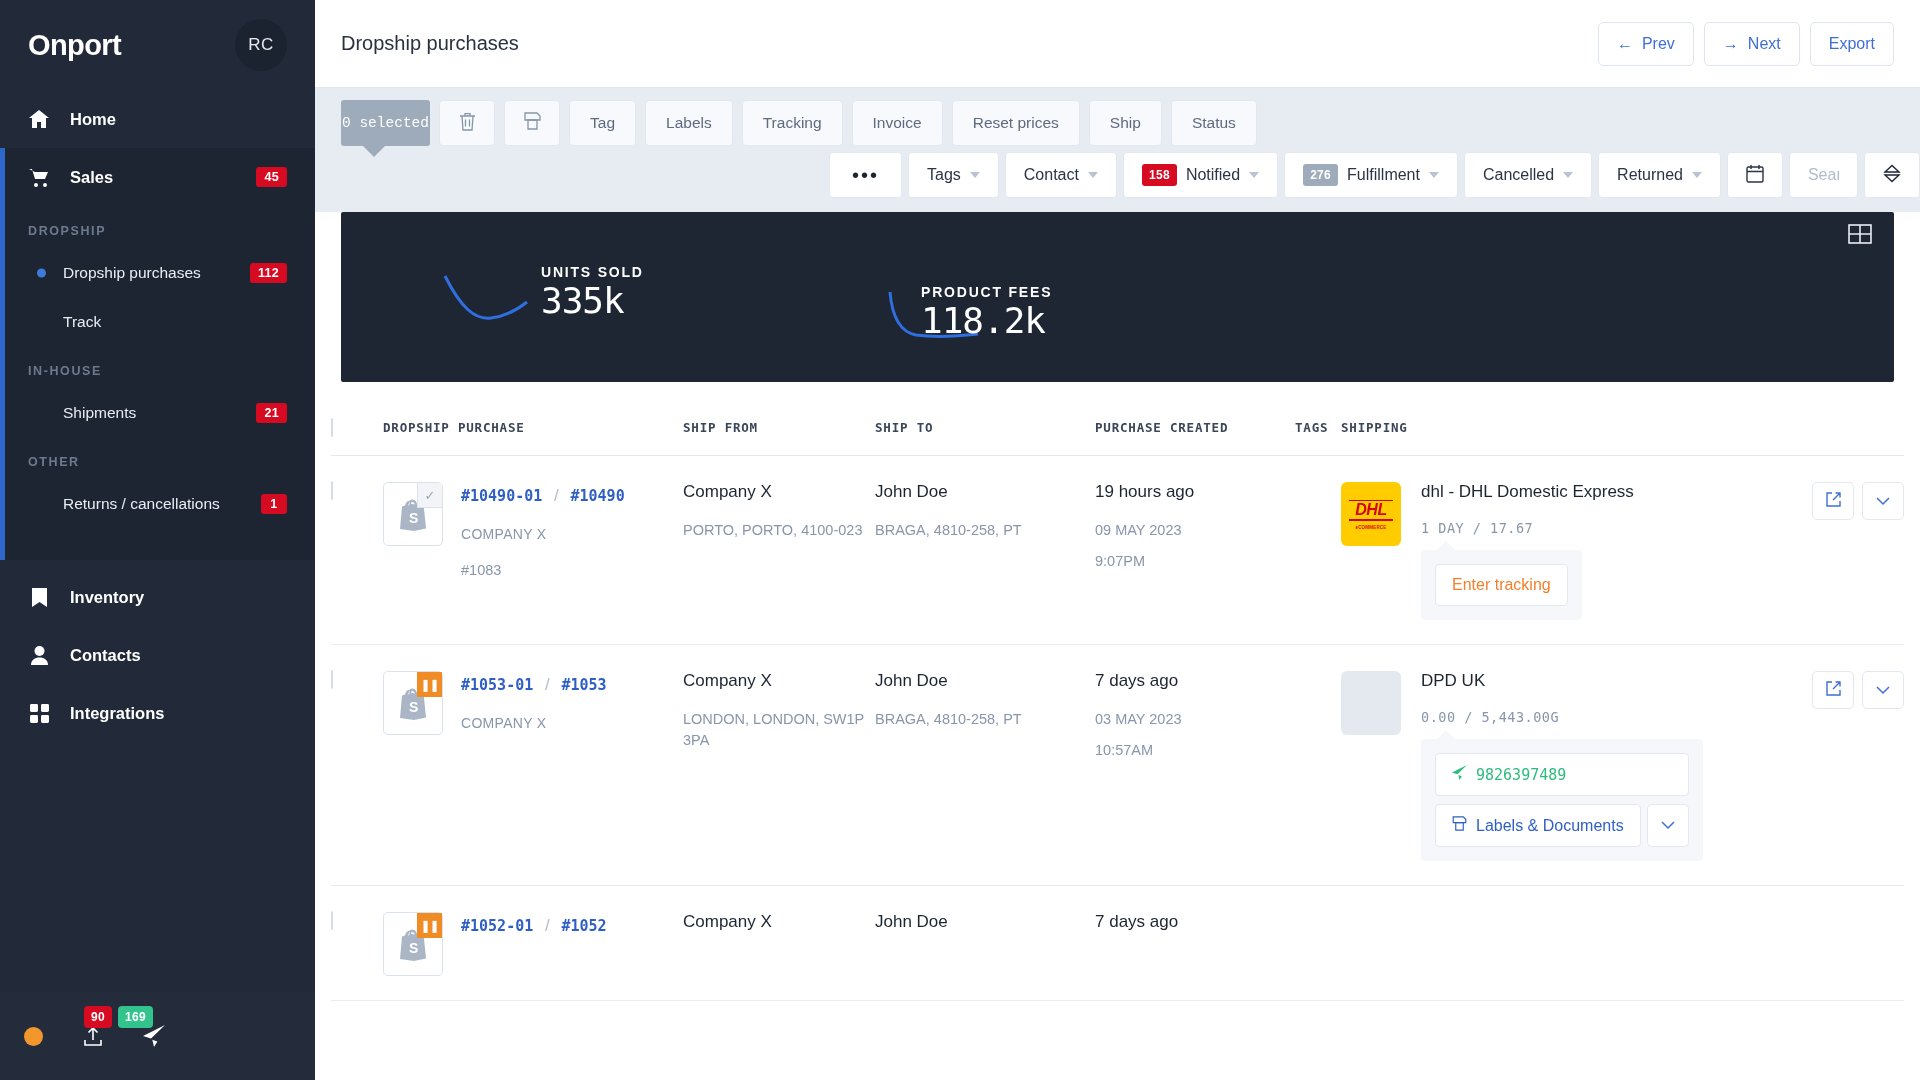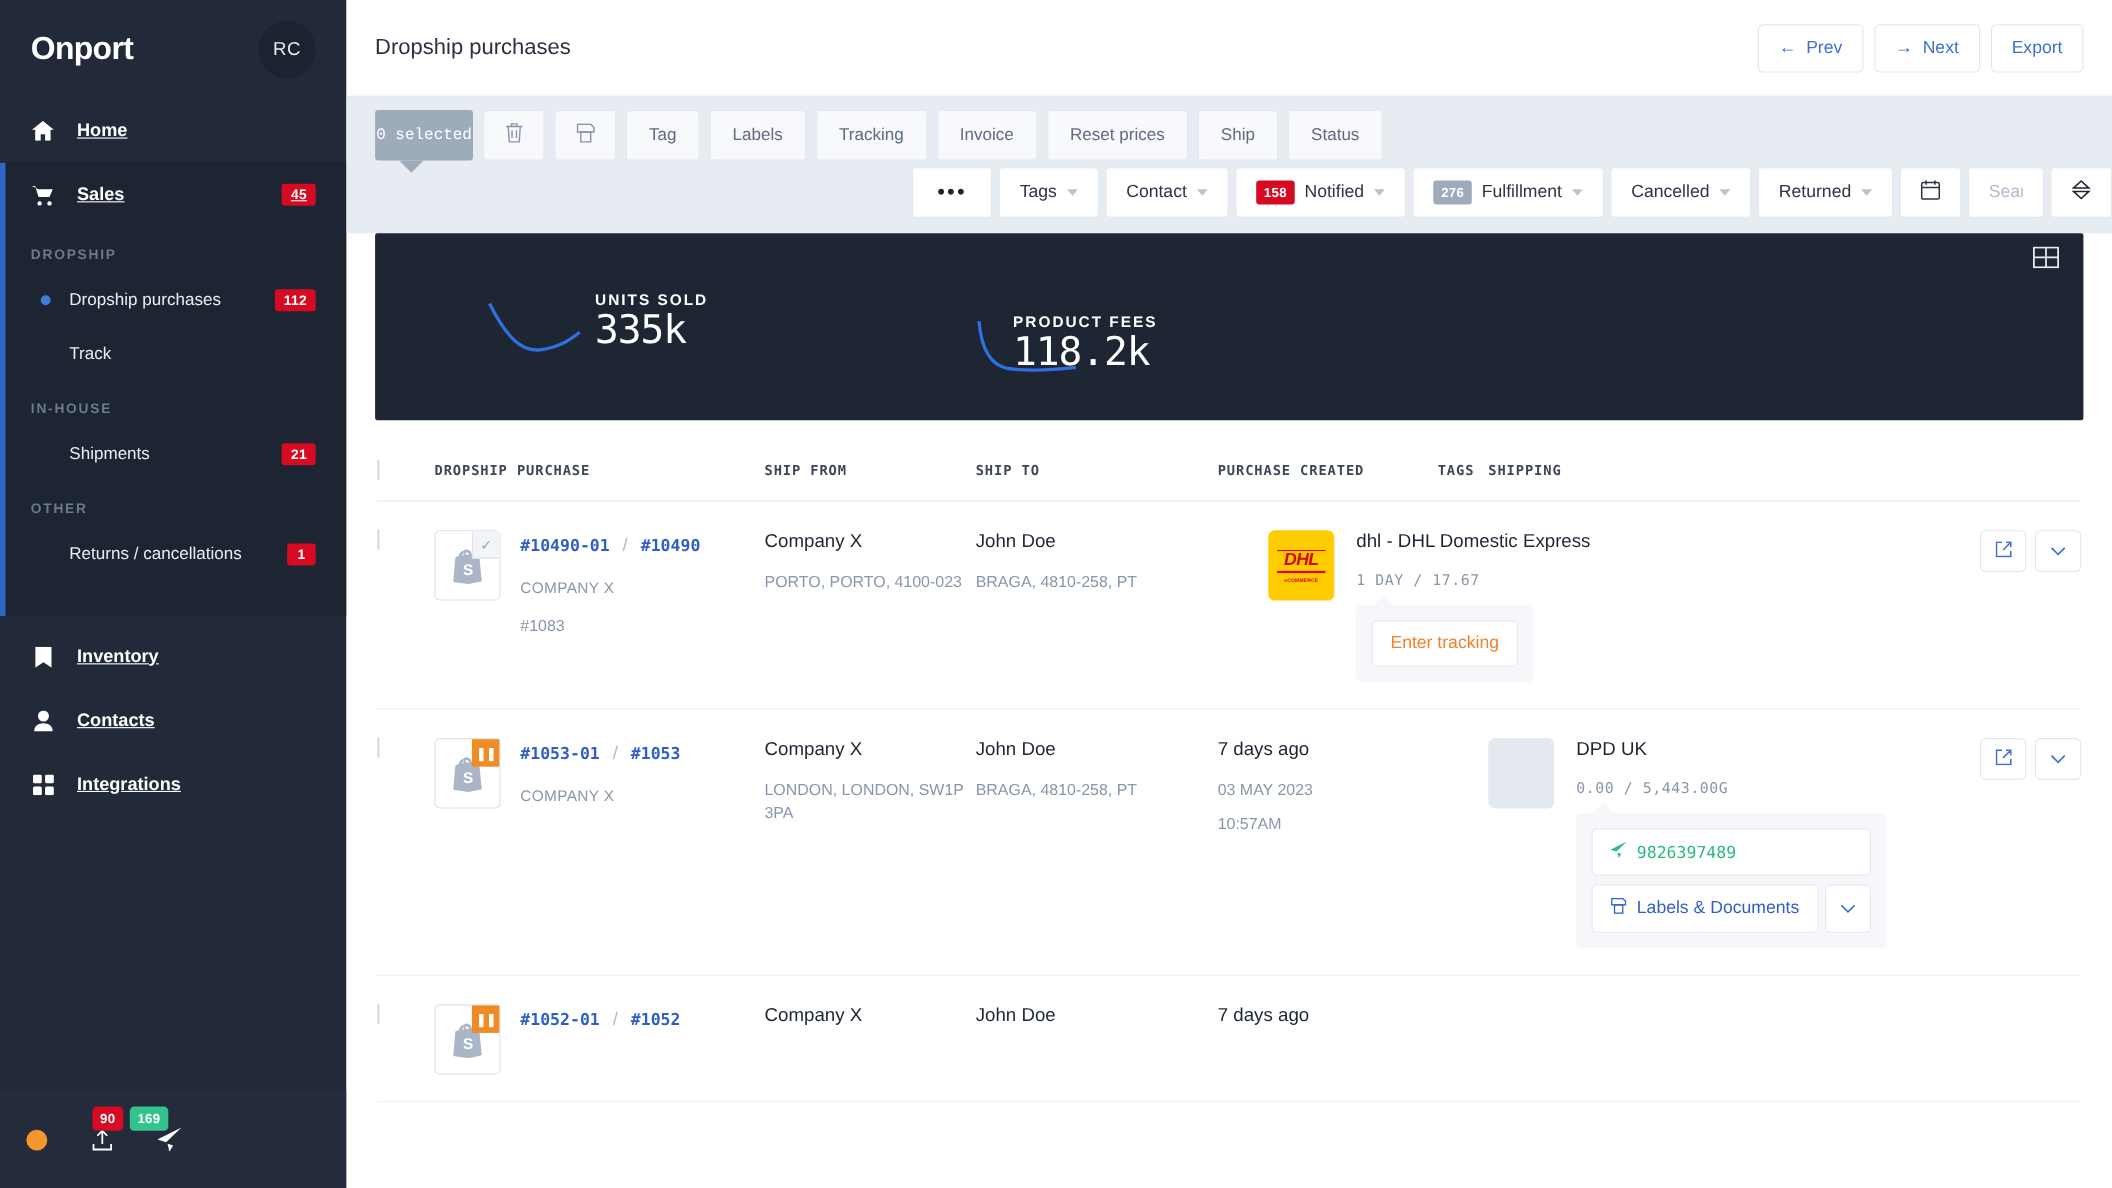--- a/index.html
+++ b/index.html
@@ -26,21 +26,21 @@
   .avatar {
     width: 52px; height: 52px; border-radius: 50%;
     background: #1b2230; color: #e7eaf0;
     display: flex; align-items: center; justify-content: center;
     font-size: 17px; letter-spacing: .5px;
   }
   .sb-nav { flex: 1 1 auto; position: relative; }
   .nav-row {
     display: flex; align-items: center; gap: 20px;
     padding: 0 28px; height: 58px; font-size: 16.5px; font-weight: 600;
-    color: #ffffff; position: relative; text-decoration: underline;
+    color: #ffffff; position: relative;
   }
   .nav-row .ic { width: 22px; display:flex; align-items:center; justify-content:center; }
   .nav-row .lbl { flex: 1 1 auto; }
   .badge {
     background: #d60b22; color: #fff; font-size: 12.5px; font-weight: 700;
     border-radius: 3px; padding: 3px 8px; min-width: 26px; text-align: center;
     letter-spacing: .3px;
   }
   .badge.green { background: #33c48d; }
   .sales-block {
@@ -141,21 +141,21 @@
   }
   .stat { position: absolute; color: #fff; }
   .stat .cap {
     font-size: 14px; letter-spacing: 1.8px; font-weight: 700; color: #fff;
     font-family: "Liberation Sans", sans-serif;
   }
   .stat .val { font-size: 36px; font-weight: 300; color: #fff; font-family: "DejaVu Sans Mono", monospace; letter-spacing:-1px;}
   .grid-ic { position: absolute; right: 22px; top: 12px; }
 
   
-  .table-wrap { padding: 0 28px; }
+  .table-wrap { padding: 0 16px; }
   .thead {
     display: flex; align-items: center; height: 74px;
     border-bottom: 1px solid #e4e8ef; padding-top: 18px;
   }
   .th {
     font-family: "DejaVu Sans Mono", monospace; font-size: 12.5px;
     letter-spacing: .8px; color: #3b4658; font-weight: 700;
   }
   .cb {
     width: 19px; height: 19px; border: 1px solid #d5dce6; border-radius: 3px; background: #fff;
@@ -516,20 +516,25 @@
             </div>
           </div>
         </div>
         <div class="col-from cell">
           <div>Company X</div>
           <div class="sub">PORTO, PORTO, 4100-023</div>
         </div>
         <div class="col-to cell">
           <div>John Doe</div>
           <div class="sub">BRAGA, 4810-258, PT</div>
+        </div>
+        <div class="col-crt cell">
+          <div>19 hours ago</div>
+          <div class="sub">09 MAY 2023</div>
+          <div class="sub" style="margin-top:10px">9:07PM</div>
         </div>
         <div class="col-tag cell"></div>
         <div class="col-ship cell">
           <div class="shipbox">
             <span class="carrier-logo dhl">
               <span class="dhl-bar"></span>
               <span class="dhl-word">DHL</span>
               <span class="dhl-bar"></span>
               <span class="dhl-sub">eCOMMERCE</span>
             </span>

